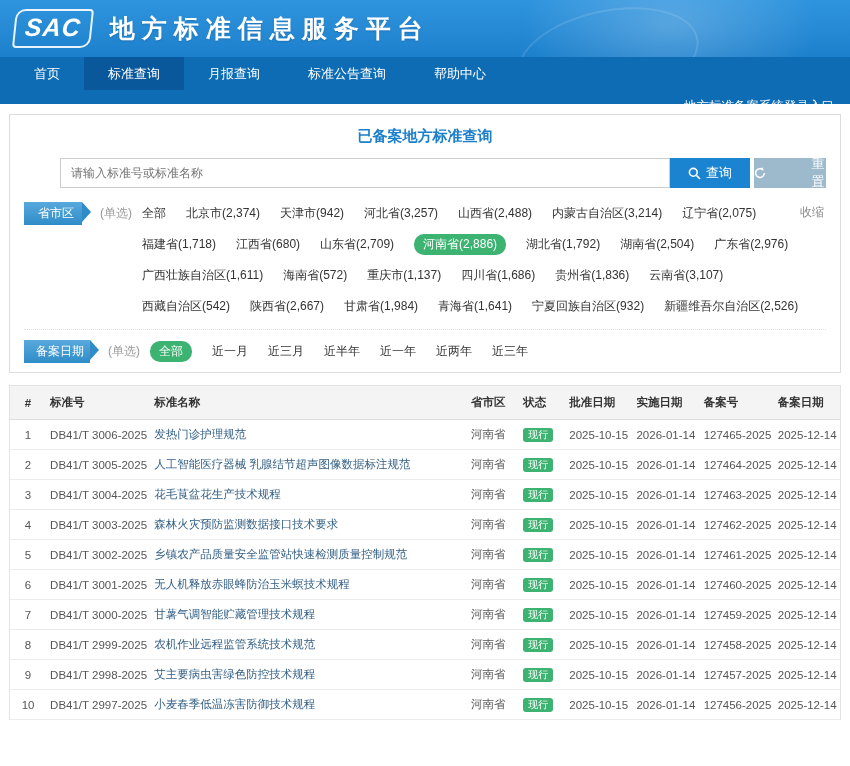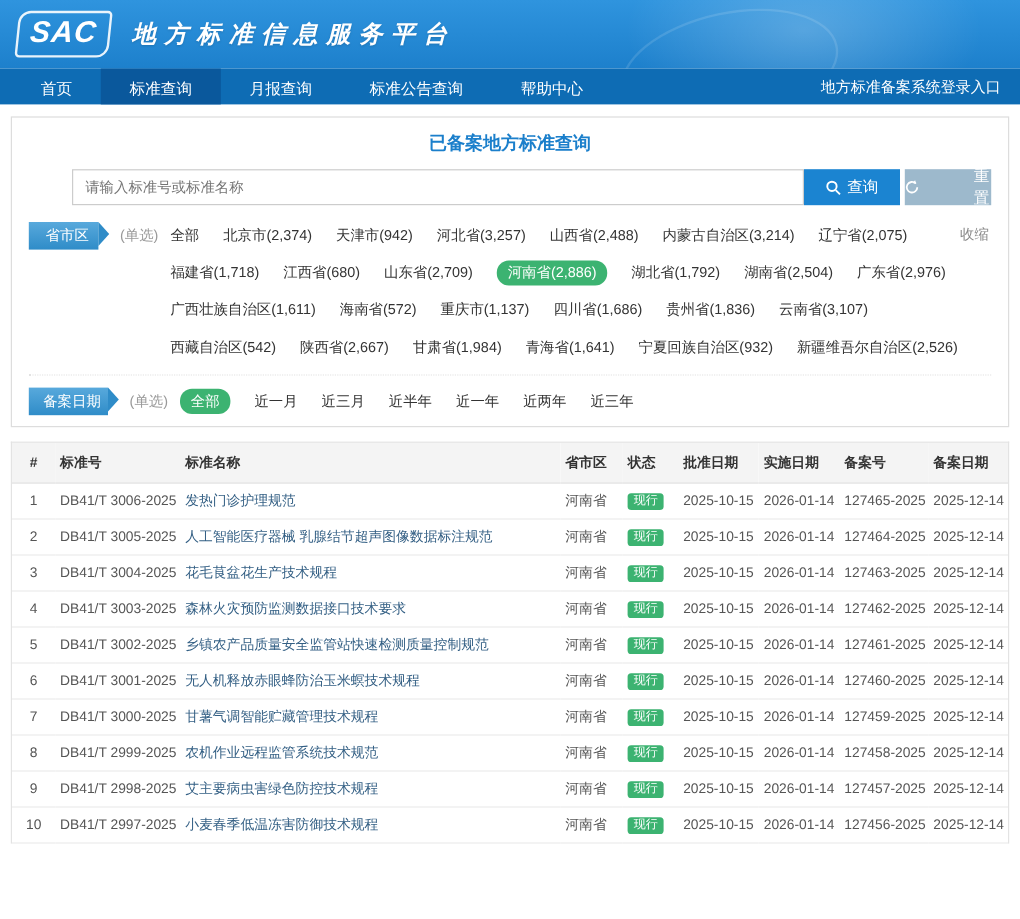--- a/index.html
+++ b/index.html
@@ -44,36 +44,36 @@
     font-weight: bold;
     font-size: 25px;
     letter-spacing: 1px;
     border: 2px solid rgba(255,255,255,0.9);
     border-radius: 10px 4px 10px 4px;
     padding: 2px 9px 4px 9px;
     transform: skewX(-6deg);
   }
   .site-title {
     color: #fff;
-    font-size: 20px;
+    font-size: 25px;
     font-weight: bold;
     letter-spacing: 7px;
     margin-left: 18px;
     text-shadow: 0 1px 2px rgba(0,0,0,0.15);
-    font-style: italic;
   }
   
   .nav {
-    height: 30px;
+    height: 47px;
     background: #0e6cb4;
     display: flex;
     align-items: stretch;
     padding: 0 10px;
     color: #fff;
     font-size: 13px;
+    flex-direction: column;
   }
   .nav-items { display: flex; }
   .nav-item {
     line-height: 33px;
     padding: 0 24px;
     cursor: pointer;
     white-space: nowrap;
   }
   .nav-item.active { background: #0a589c; }
   .login-entry {

